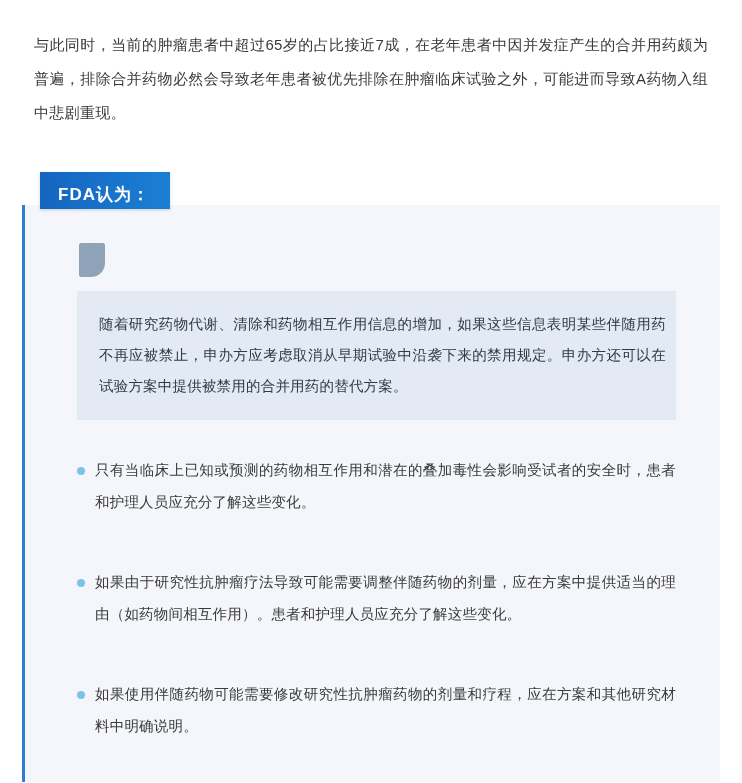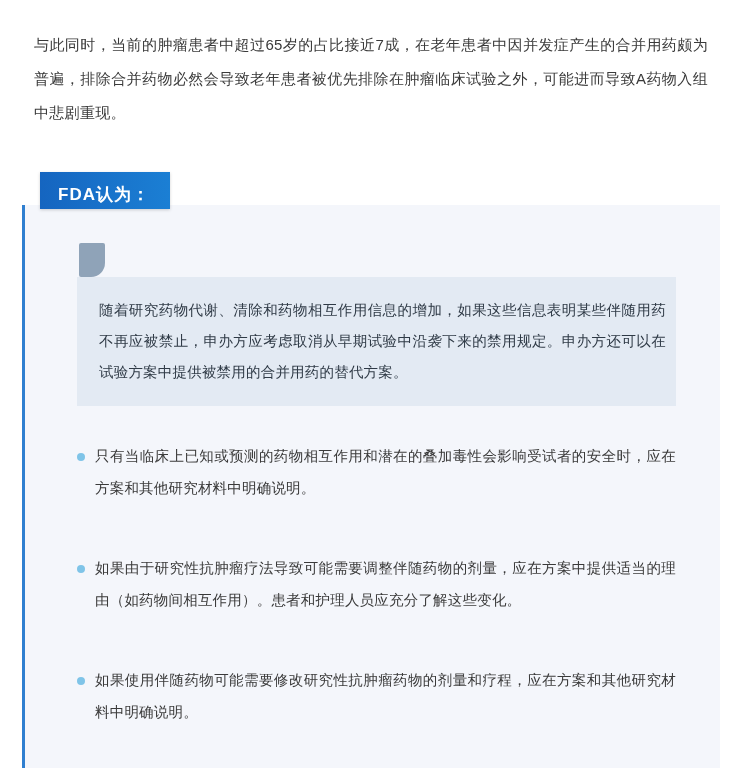--- a/index.html
+++ b/index.html
@@ -60,20 +60,21 @@
     margin: 4px 18px 0 26px;
   }
   .quote-mark {
     width: 26px;
     height: 34px;
     background: #8fa3b8;
     border-radius: 2px 2px 14px 2px;
     margin-left: 2px;
   }
   .quote-text {
+    margin-top: 14px;
     background: #e3eaf3;
     padding: 18px 10px 18px 22px;
     font-size: 14.5px;
     line-height: 31px;
     color: #2f3a46;
     text-align: justify;
     letter-spacing: 0.2px;
   }
   .bullets {
     margin: 34px 12px 0 18px;
@@ -119,21 +120,21 @@
 
       <div class="quote-block">
         <div class="quote-mark"></div>
         <div class="quote-text">随着研究药物代谢、清除和药物相互作用信息的增加，如果这些信息表明某些伴随用药不再应被禁止，申办方应考虑取消从早期试验中沿袭下来的禁用规定。申办方还可以在试验方案中提供被禁用的合并用药的替代方案。</div>
       </div>
 
       <div class="bullets">
 
         <div class="bullet-item">
           <span class="bullet-dot"></span>
-          <span class="bullet-text">只有当临床上已知或预测的药物相互作用和潜在的叠加毒性会影响受试者的安全时，应在方案和其他研究材料中明确说明。</span>
+          <span class="bullet-text">只有当临床上已知或预测的药物相互作用和潜在的叠加毒性会影响受试者的安全时，患者和护理人员应充分了解这些变化。</span>
         </div>
 
         <div class="bullet-item">
           <span class="bullet-dot"></span>
           <span class="bullet-text">如果由于研究性抗肿瘤疗法导致可能需要调整伴随药物的剂量，应在方案中提供适当的理由（如药物间相互作用）。患者和护理人员应充分了解这些变化。</span>
         </div>
 
         <div class="bullet-item">
           <span class="bullet-dot"></span>
           <span class="bullet-text">如果使用伴随药物可能需要修改研究性抗肿瘤药物的剂量和疗程，应在方案和其他研究材料中明确说明。</span>

